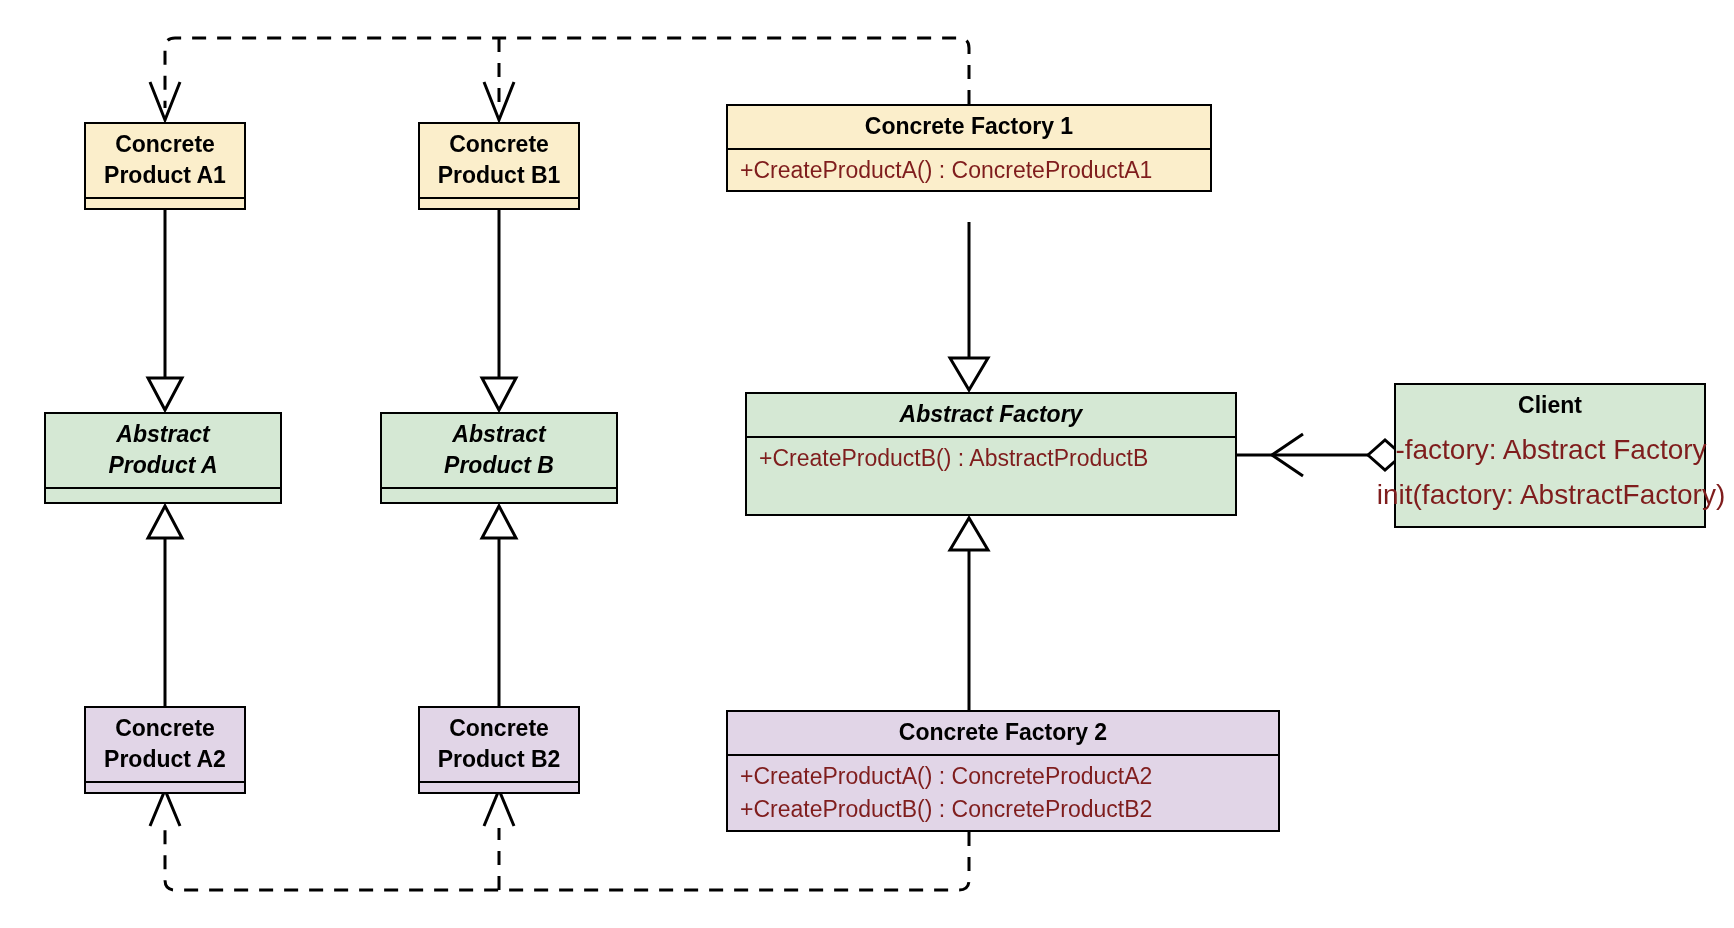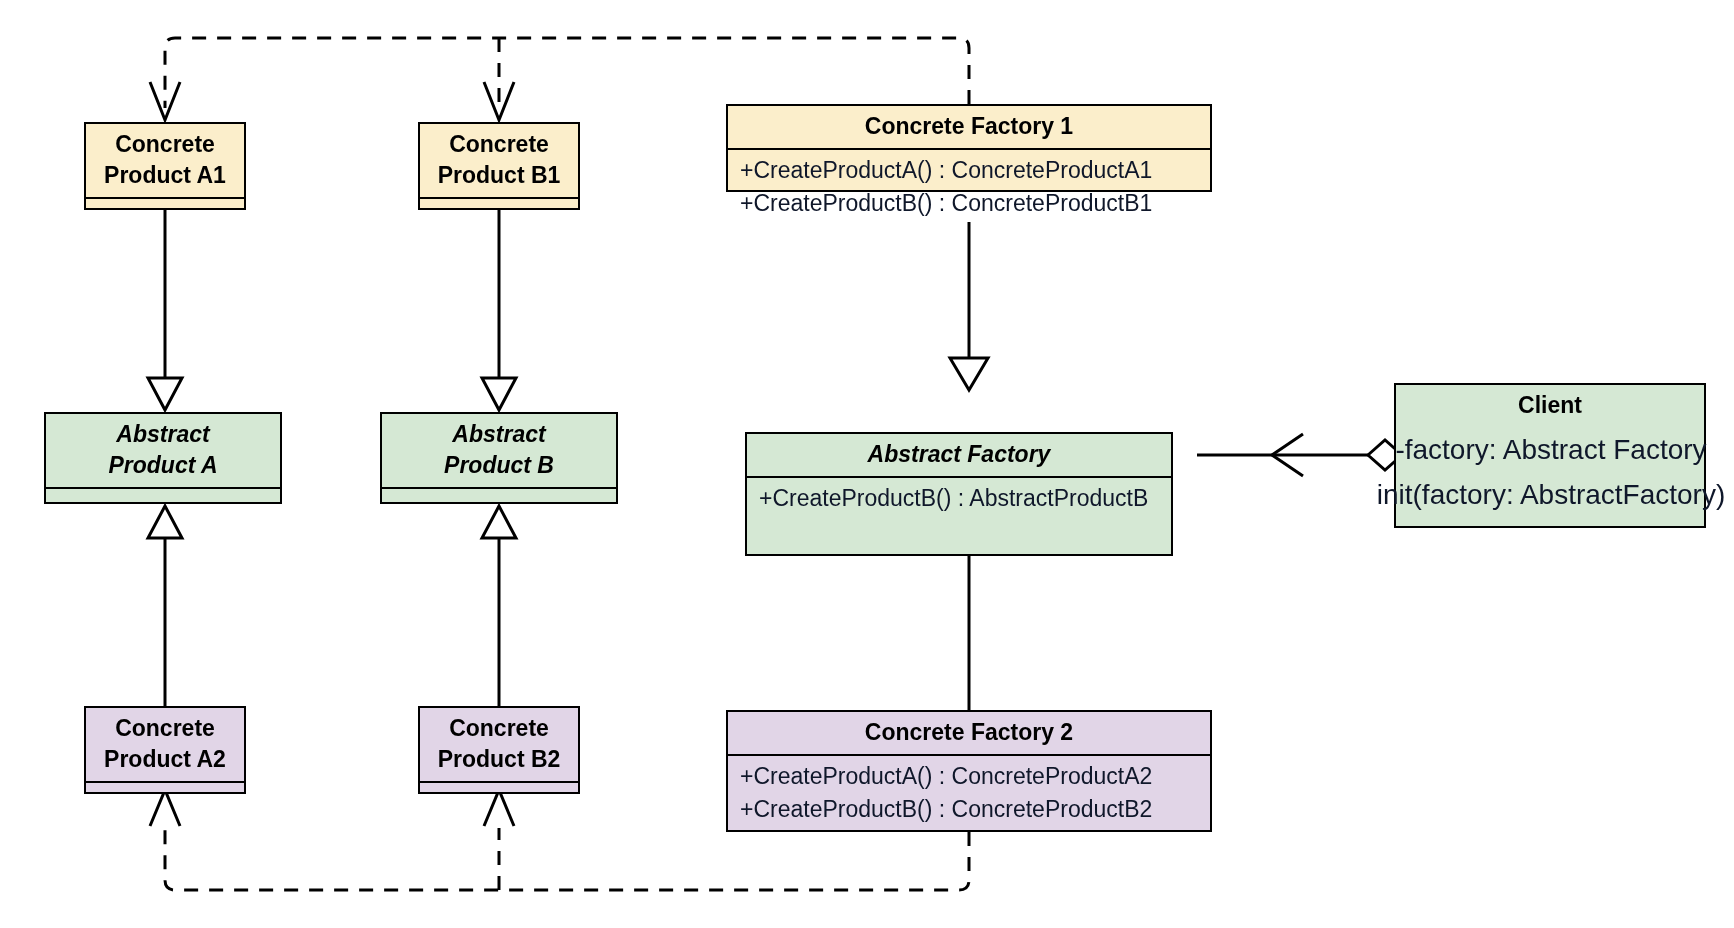--- a/index.html
+++ b/index.html
@@ -54,39 +54,39 @@
     border-top: 2px solid #000000;
   }
   .uml-compartment {
     box-sizing: border-box;
     flex: 1 1 auto;
     padding: 4px 10px 6px 12px;
   }
   .uml-member {
     font-size: 23px;
     line-height: 33px;
-    color: #0f172a;
+    color: #7f1d1d;
     white-space: nowrap;
     text-align: left;
   }
   .fill-cream  { background: #fbeecb; }
   .fill-green  { background: #d5e8d4; }
   .fill-purple { background: #e1d5e7; }
 
   
   #node-concrete-product-a1 { left: 84px;  top: 122px; width: 162px; height: 88px; }
   #node-concrete-product-b1 { left: 418px; top: 122px; width: 162px; height: 88px; }
   #node-concrete-factory-1  { left: 726px; top: 104px; width: 486px; height: 88px; }
   #node-abstract-product-a  { left: 44px;  top: 412px; width: 238px; height: 92px; }
   #node-abstract-product-b  { left: 380px; top: 412px; width: 238px; height: 92px; }
-  #node-abstract-factory    { left: 745px; top: 392px; width: 428px; height: 124px; margin-top: 40px; }
+  #node-abstract-factory    { left: 745px; top: 392px; width: 492px; height: 124px; }
   #node-client              { left: 1394px; top: 383px; width: 312px; height: 145px; align-items: center; }
   #node-concrete-product-a2 { left: 84px;  top: 706px; width: 162px; height: 88px; }
   #node-concrete-product-b2 { left: 418px; top: 706px; width: 162px; height: 88px; }
-  #node-concrete-factory-2  { left: 726px; top: 710px; width: 486px; height: 122px; }
+  #node-concrete-factory-2  { left: 726px; top: 710px; width: 554px; height: 122px; }
 
   #node-concrete-product-a1 .uml-compartment,
   #node-concrete-product-b1 .uml-compartment,
   #node-concrete-product-a2 .uml-compartment,
   #node-concrete-product-b2 .uml-compartment,
   #node-abstract-product-a .uml-compartment,
   #node-abstract-product-b .uml-compartment { min-height: 18px; }
 
   #node-client .uml-member { font-size: 28px; }
 </style>
@@ -177,21 +177,20 @@
 Product B1</div>
     <div class="uml-divider"></div>
     <div class="uml-compartment"></div>
   </div>
 
   <div class="uml-class fill-cream" id="node-concrete-factory-1">
     <div class="uml-title">Concrete Factory 1</div>
     <div class="uml-divider"></div>
     <div class="uml-compartment">
       <div class="uml-member">+CreateProductA() : ConcreteProductA1</div>
-      <div class="uml-member">+CreateProductB() : ConcreteProductB1</div>
     </div>
   </div>
 
   <div class="uml-class fill-green" id="node-abstract-product-a">
     <div class="uml-title italic">Abstract
 Product A</div>
     <div class="uml-divider"></div>
     <div class="uml-compartment"></div>
   </div>
 

